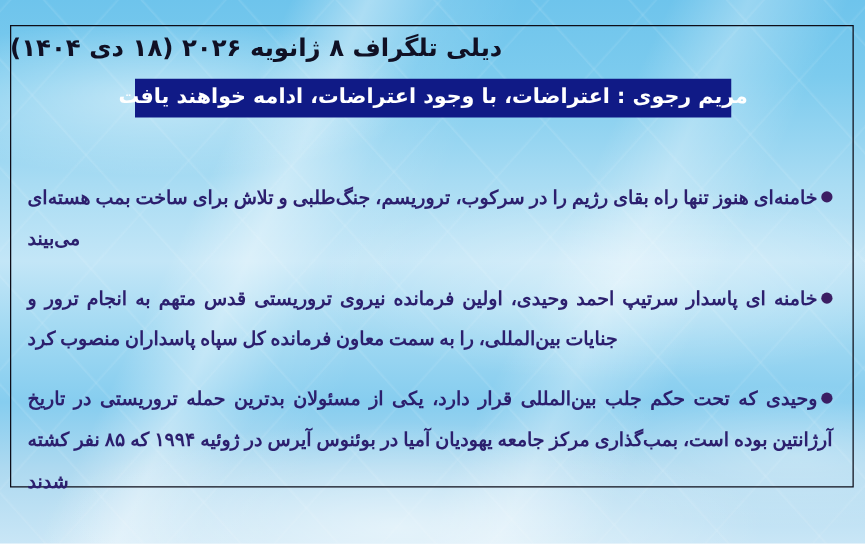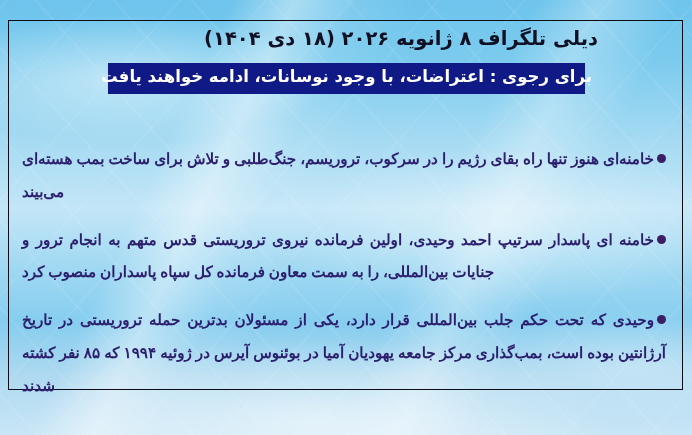--- a/index.html
+++ b/index.html
@@ -86,24 +86,24 @@
   }
 
   #content {
     position: absolute;
     inset: 0;
     z-index: 4;
   }
 
   #headline {
     position: absolute;
-    left: 24px;
+    left: 8px;
     top: 27px;
     width: 574px;
-    text-align: right;
+    text-align: left;
     font-size: 19.5px;
     font-weight: bold;
     color: #101024;
     letter-spacing: 0px;
     direction: rtl;
   }
 
   #banner {
     position: absolute;
     left: 108px;
@@ -168,21 +168,21 @@
   <div id="texture-overlay"></div>
   <div id="cloud-wash"></div>
 
   <div id="frame"></div>
 
   <div id="content">
 
     <div id="headline">دیلی تلگراف ۸ ژانویه ۲۰۲۶ (۱۸ دی ۱۴۰۴)</div>
 
     <div id="banner">
-      <span id="banner-text">برای رجوی : اعتراضات، با وجود نوسانات، ادامه خواهند یافت</span>
+      <span id="banner-text">مریم رجوی : اعتراضات، با وجود اعتراضات، ادامه خواهند یافت</span>
     </div>
 
     <div id="bullet-list">
 
       <p class="bullet-item" id="item-1"><span class="bullet-dot"></span><span>خامنه‌ای هنوز تنها راه بقای رژیم را در سرکوب، تروریسم، جنگ‌طلبی و تلاش برای ساخت بمب هسته‌ای می‌بیند</span></p>
 
       <p class="bullet-item" id="item-2"><span class="bullet-dot"></span><span>خامنه ای پاسدار سرتیپ احمد وحیدی، اولین فرمانده نیروی تروریستی قدس متهم به انجام ترور و جنایات بین‌المللی، را به سمت معاون فرمانده کل سپاه پاسداران منصوب کرد</span></p>
 
       <p class="bullet-item" id="item-3"><span class="bullet-dot"></span><span>وحیدی که تحت حکم جلب بین‌المللی قرار دارد، یکی از مسئولان بدترین حمله تروریستی در تاریخ آرژانتین بوده است، بمب‌گذاری مرکز جامعه یهودیان آمیا در بوئنوس آیرس در ژوئیه ۱۹۹۴ که ۸۵ نفر کشته شدند</span></p>
 

